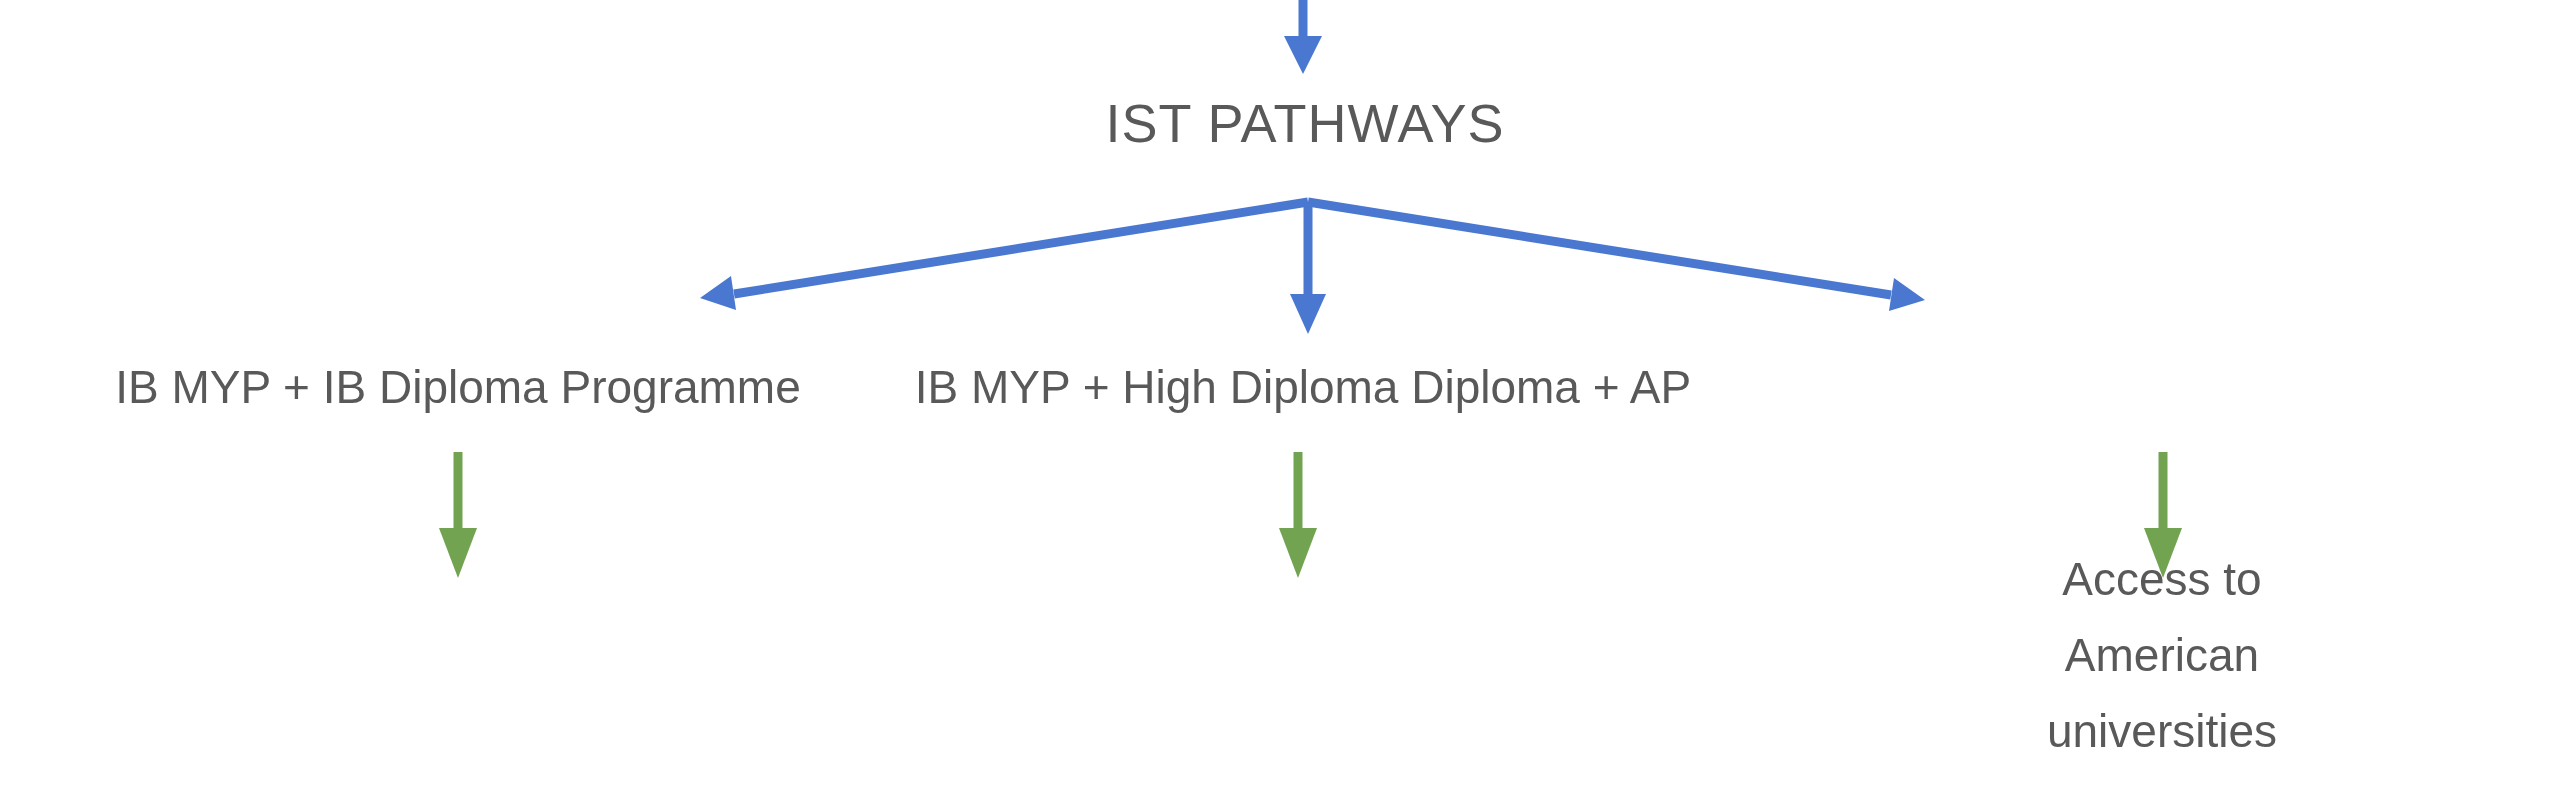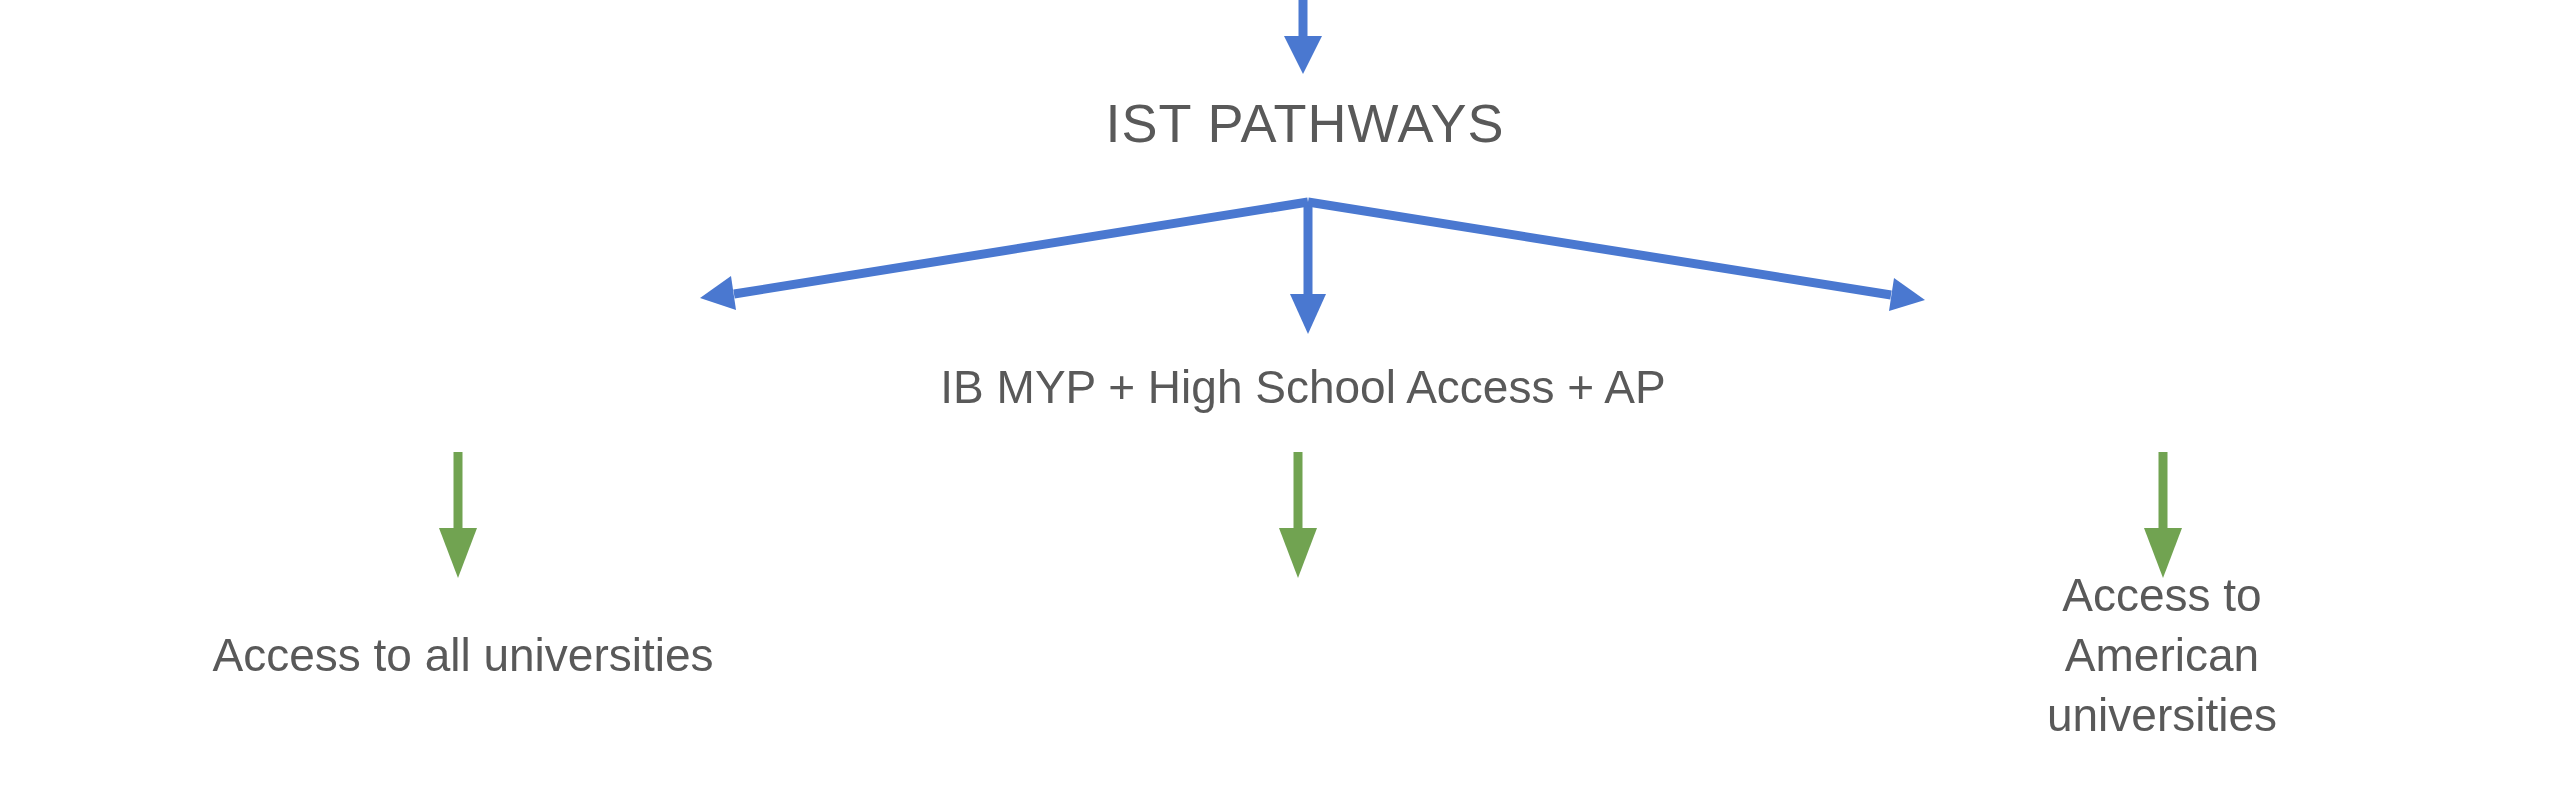--- a/index.html
+++ b/index.html
@@ -32,21 +32,21 @@
   }
   .diagram-title {
     font-size: 54px;
     letter-spacing: 1px;
   }
   .pathway-label {
     font-size: 46px;
   }
   .outcome-label {
     font-size: 46px;
-    line-height: 60px;
+    line-height: 76px;
   }
   
   #title        { left: 1305px; top: 123px; }
   #pathway-0    { left: 458px;  top: 388px; }
   #pathway-1    { left: 1303px; top: 388px; }
   #pathway-2    { left: 2167px; top: 388px; }
   #outcome-0    { left: 463px;  top: 655px; }
   #outcome-1    { left: 1303px; top: 682px; }
   #outcome-2    { left: 2162px; top: 655px; }
 </style>
@@ -83,18 +83,18 @@
       <polygon points="1279,528 1317,528 1298,578" fill="#71a351"></polygon>
     </g>
     <g>
       <line x1="2163" y1="452" x2="2163" y2="530" stroke-width="9" stroke="#71a351"></line>
       <polygon points="2144,528 2182,528 2163,578" fill="#71a351"></polygon>
     </g>
   </svg>
 
   <div id="title" class="label diagram-title">IST PATHWAYS</div>
 
-  <div id="pathway-1" class="label pathway-label">IB MYP + High School Access + AP</div>
+  <div id="pathway-0" class="label pathway-label">IB MYP + IB Diploma Programme</div>
+  <div id="pathway-1" class="label pathway-label">IB MYP + High Diploma Diploma + AP</div>
 
-  <div id="outcome-0" class="label outcome-label">Access to all universities</div>
   <div id="outcome-2" class="label outcome-label">Access to American universities</div>
 
 </div>
 
 </body></html>

